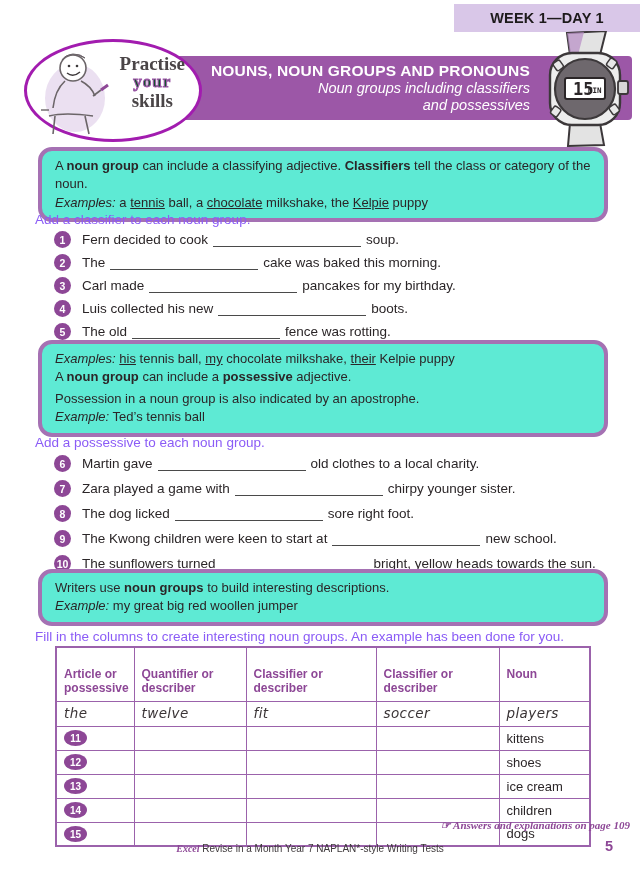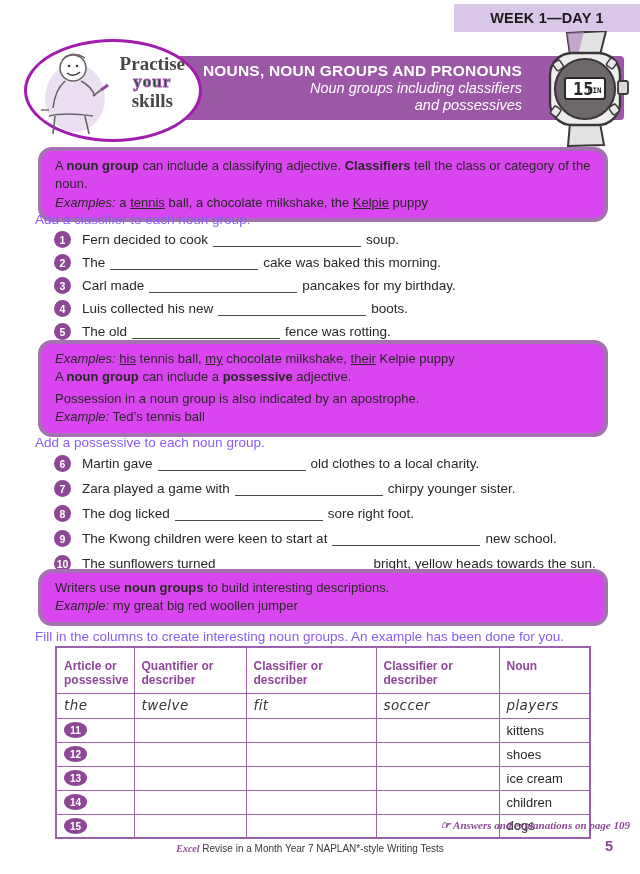--- a/index.html
+++ b/index.html
@@ -11,21 +11,21 @@
     color:#2b2628;
     overflow:hidden;
   }
   
   .week-banner {
     position:absolute; top:4px; right:0; width:186px; height:28px;
     background:#d9c7e8; display:flex; align-items:center; justify-content:center;
     font-weight:bold; font-size:14.5px; color:#1d1a1b; letter-spacing:.2px;
   }
   .header-band {
-    position:absolute; top:56px; left:96px; width:528px; height:64px;
+    position:absolute; top:56px; left:104px; width:528px; height:64px;
     background:#9c57a7; border-radius:0 4px 4px 0; z-index:1;
     display:flex; flex-direction:column; justify-content:center;
     padding-right:102px; text-align:right; color:#fff;
   }
   .header-band .title { font-size:15.5px; font-weight:bold; letter-spacing:.2px; }
   .header-band .subtitle { font-size:14.5px; font-style:italic; line-height:1.15; }
   .logo-oval {
     position:absolute; left:24px; top:39px; width:178px; height:103px;
     background:#fff; border:3px solid #a21caf; border-radius:50%;
     z-index:2; display:flex; align-items:center;
@@ -33,21 +33,21 @@
   .logo-text { position:absolute; right:14px; top:12px; text-align:center;
     font-family:"Liberation Serif", serif; line-height:1.02; }
   .logo-text .l1, .logo-text .l3 { font-size:19px; font-weight:bold; color:#4a4547; }
   .logo-text .l2 { font-size:17px; font-weight:bold; color:#14532d;
     -webkit-text-stroke:1px #9c57a7; letter-spacing:1px; }
   .mascot { position:absolute; left:8px; top:4px; }
   .watch { position:absolute; left:534px; top:31px; z-index:3; }
   
   .info-box {
     position:absolute; left:38px; width:570px;
-    background:#d946ef; border:4px solid #a571b3; border-radius:14px;
+    background:#5eead4; border:4px solid #a571b3; border-radius:14px;
     padding:6px 13px; font-size:13px; line-height:1.42; color:#2b2628;
   }
   .info-box .gap { margin-top:3px; }
   
   .instruction { position:absolute; left:35px; font-size:13.5px; color:#8b5cf6; }
   .items { position:absolute; left:54px; width:560px; }
   .item-row { display:flex; align-items:center; }
   .num-circle {
     flex:0 0 auto; width:17px; height:17px; border-radius:50%;
     background:#8d4796; color:#fff; font-size:10.5px; font-weight:bold;
@@ -62,21 +62,21 @@
   .fill-table {
     position:absolute; left:55px; top:646px; width:534px;
     border-collapse:collapse; table-layout:fixed;
   }
   .fill-table td, .fill-table th {
     border:1px solid #9b62ab; vertical-align:top; text-align:left;
   }
   .fill-table { border:2px solid #9b62ab; }
   .fill-table th {
     color:#8d4796; font-size:12px; font-weight:bold; line-height:1.15;
-    padding:12px 6px 5px 7px; height:32px;
+    padding:20px 6px 5px 7px; height:32px;
   }
   .fill-table td { font-size:13px; padding:3px 6px 3px 7px; height:24px; }
   .hand-row td {
     font-family:"DejaVu Sans", sans-serif; font-style:italic;
     font-size:13.5px; color:#3a3436; letter-spacing:.4px; height:25px;
   }
   .row-num td { vertical-align:middle; }
   .row-num .num-circle { width:23px; height:16px; font-size:10px; margin:0; }
   
   .footer-answers {
@@ -140,21 +140,21 @@
   <rect x="18" y="76" width="8" height="9" rx="2" transform="rotate(35 22 80)" fill="#e8e8e8" stroke="#3c383a" stroke-width="1.5"></rect>
   <rect x="76" y="74" width="8" height="9" rx="2" transform="rotate(-35 80 78)" fill="#e8e8e8" stroke="#3c383a" stroke-width="1.5"></rect>
   <circle cx="51" cy="58" r="30" fill="#6e686d" stroke="#3c383a" stroke-width="2.2"></circle>
   <rect x="31" y="47" width="40" height="21" rx="2" fill="#ffffff" stroke="#2b2628" stroke-width="2"></rect>
   <text x="39" y="64" font-family="DejaVu Sans Mono, monospace" font-weight="bold" font-size="17" fill="#2b2628">15</text>
   <text x="54" y="62" font-family="DejaVu Sans Mono, monospace" font-weight="bold" font-size="7.5" fill="#2b2628">MIN</text>
 </svg>
 
 <div class="info-box" style="top:147px;">
   <div><span>A </span><span style="font-weight: bold;">noun group</span><span> can include a classifying adjective. </span><span style="font-weight: bold;">Classifiers</span><span> tell the class or category of the noun.</span></div>
-  <div><span style="font-style: italic;">Examples:</span><span> a </span><span style="text-decoration: underline;">tennis</span><span> ball, a </span><span style="">chocolate</span><span> milkshake, the </span><span style="text-decoration: underline;">Kelpie</span><span> puppy</span></div>
+  <div><span style="font-style: italic;">Examples:</span><span> a </span><span style="text-decoration: underline;">tennis</span><span> ball, a </span><span style="text-decoration: underline;">chocolate</span><span> milkshake, the </span><span style="text-decoration: underline;">Kelpie</span><span> puppy</span></div>
 </div>
 
 <div class="instruction" style="top:212px;">Add a classifier to each noun group.</div>
 
 <div class="items" style="top:228px;">
   <div class="item-row" style="height:23px;">
     <span class="num-circle">1</span>
     <span class="item-text">Fern decided to cook</span>
     <span class="blank"></span>
     <span class="item-text">soup.</span>

